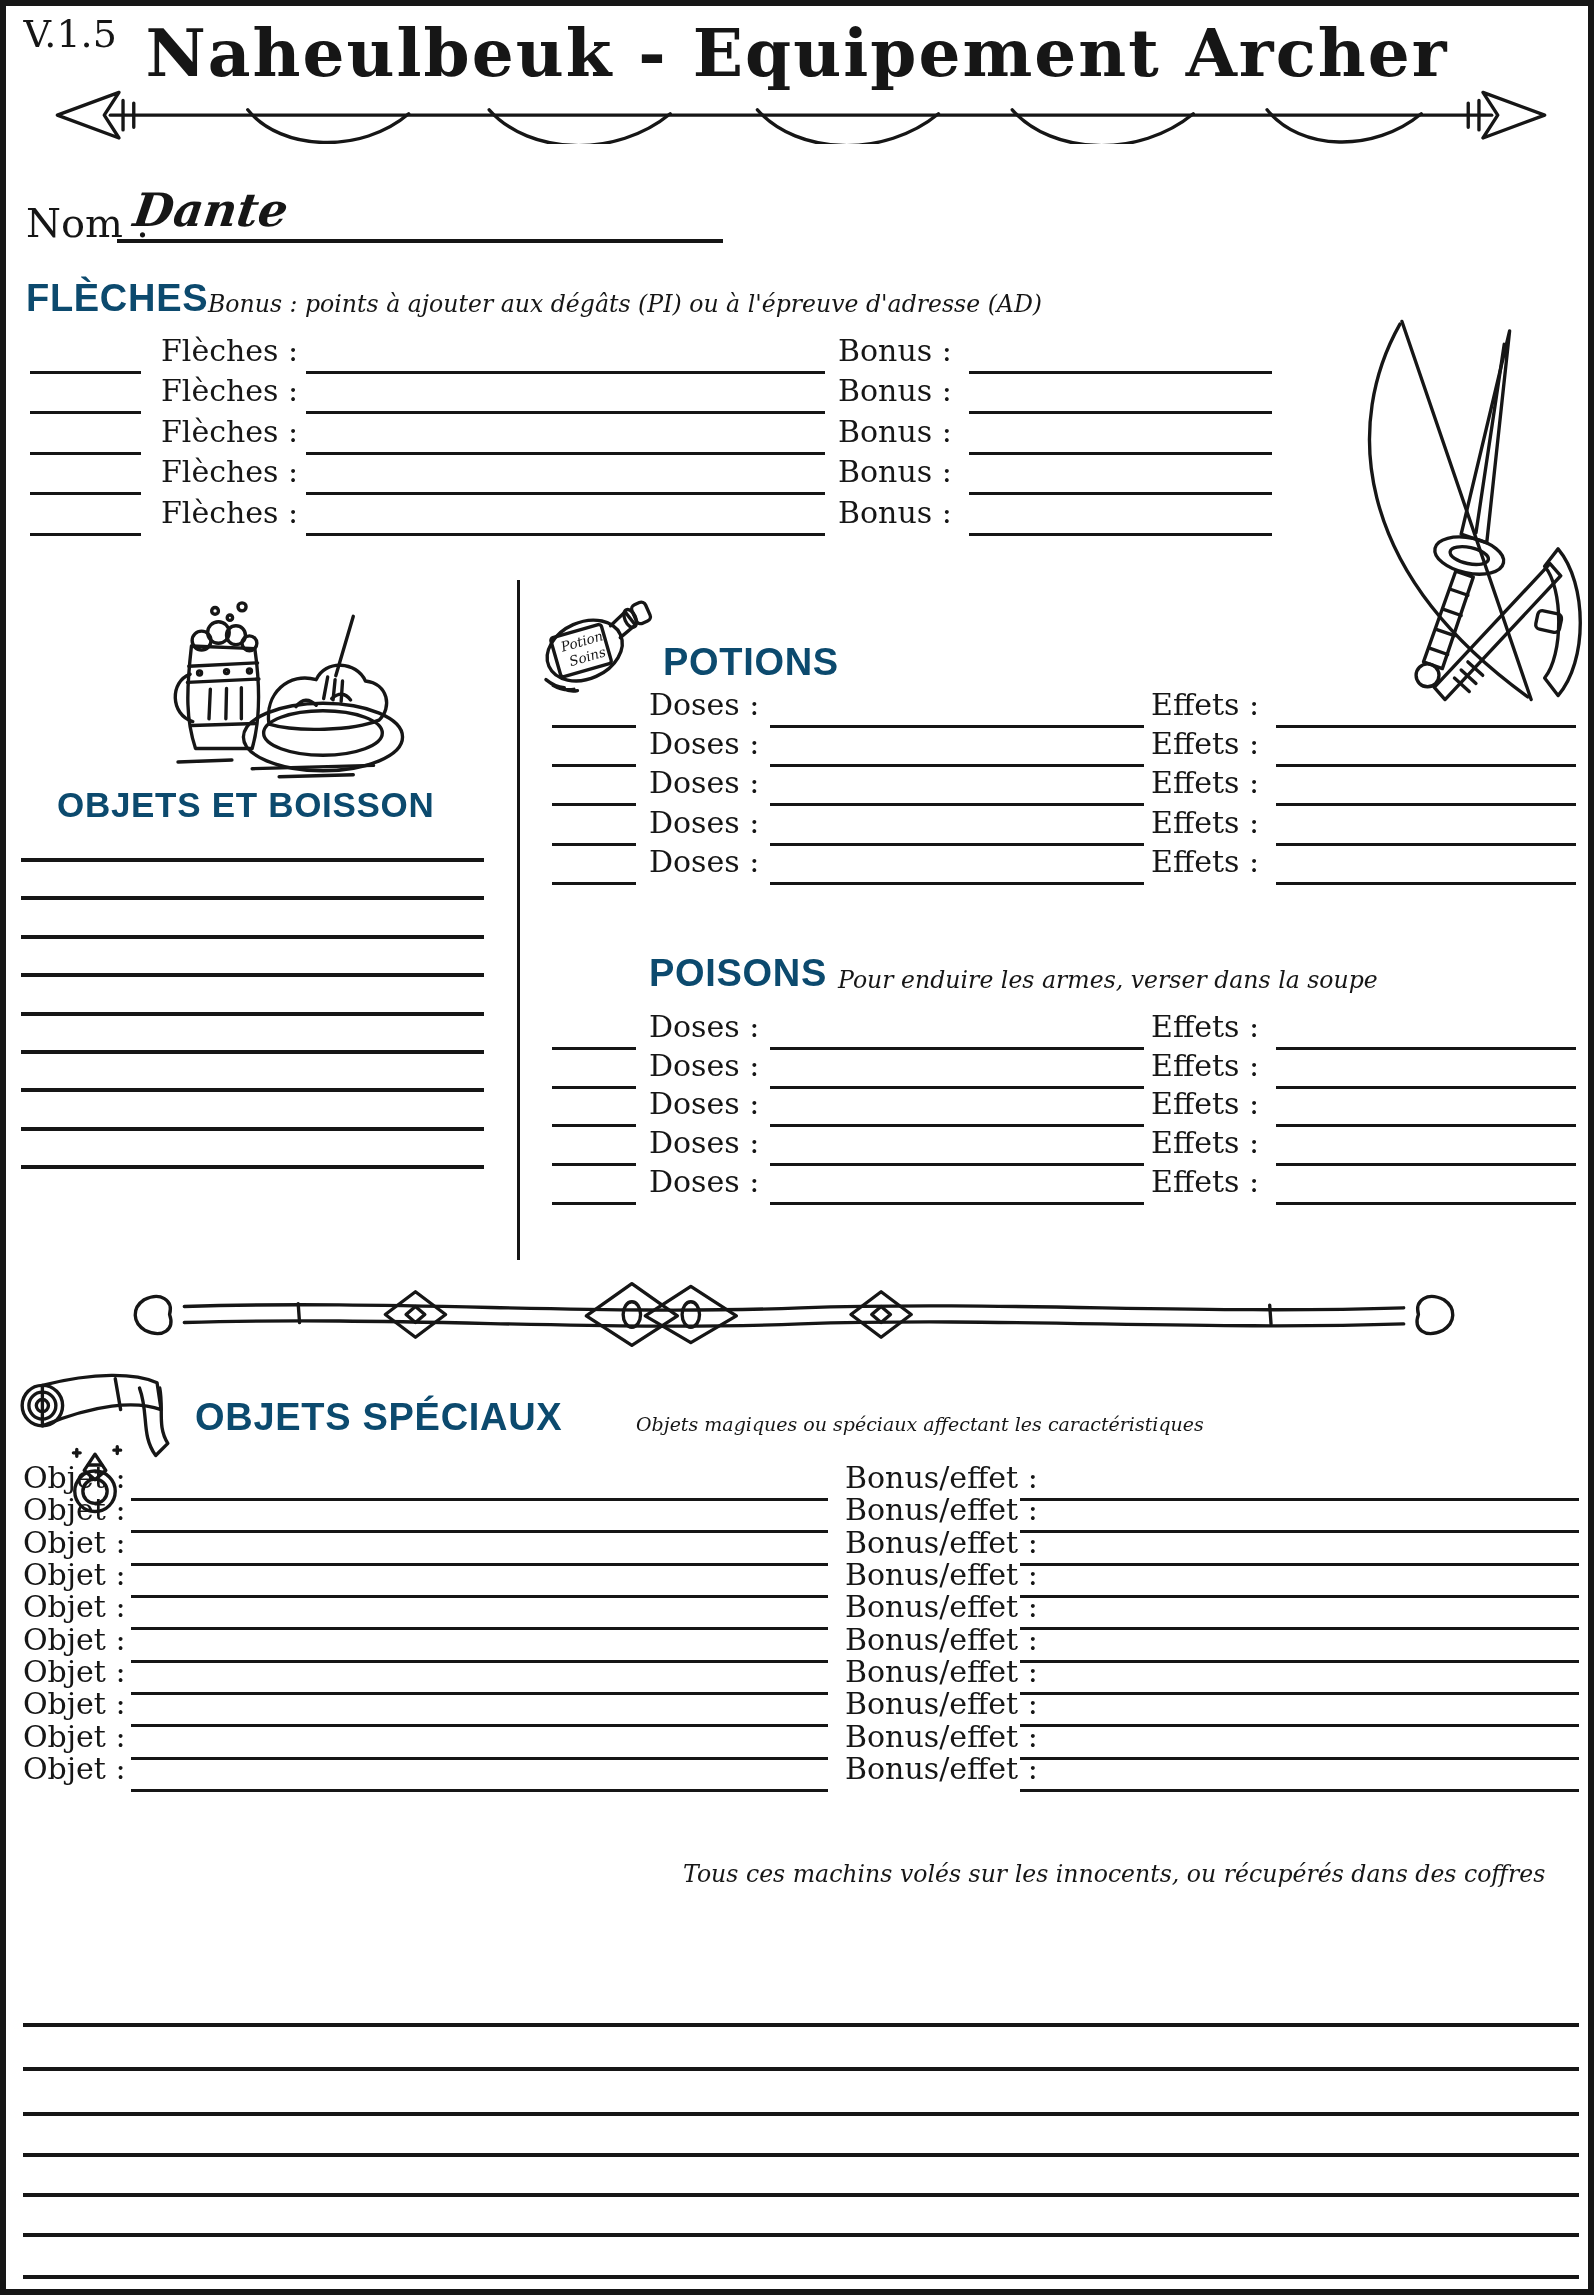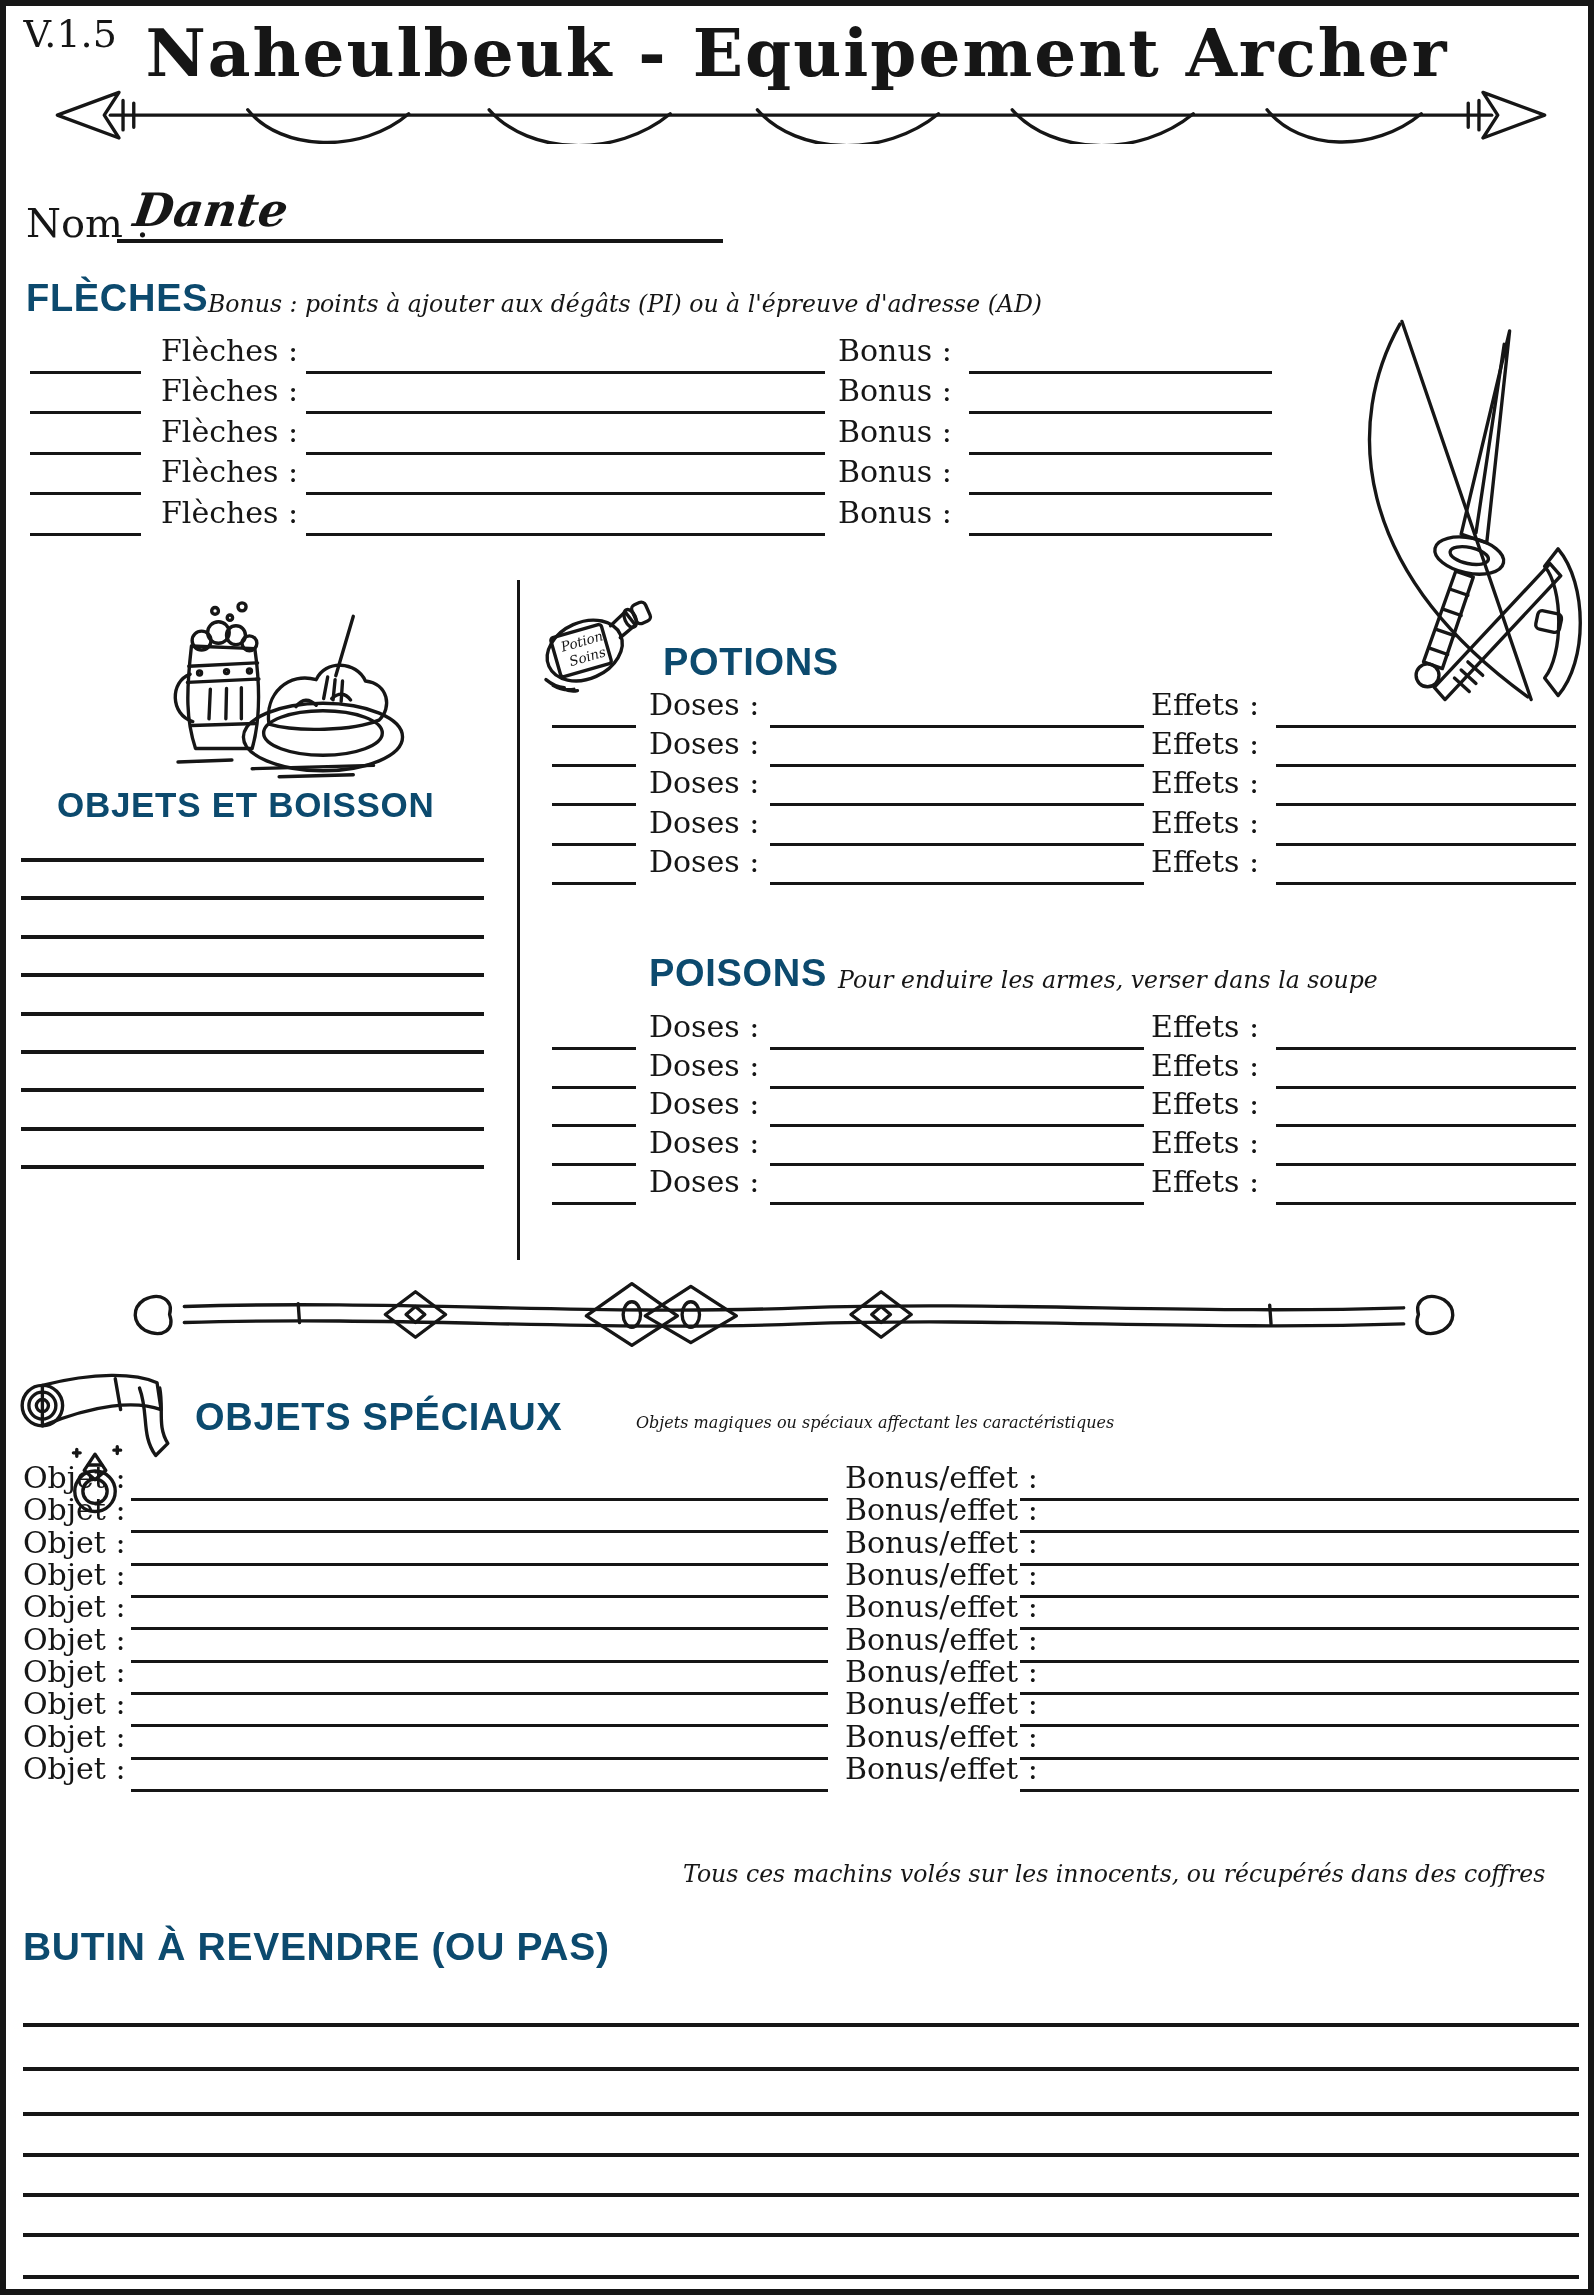--- a/index.html
+++ b/index.html
@@ -287,21 +287,21 @@
     <path d="M186 52 C200 90 188 122 210 152 L228 134 C212 110 222 82 216 52" fill="#ffffff"></path>
     <line x1="150" y1="38" x2="158" y2="84" stroke-width="5"></line>
     <circle cx="120" cy="205" r="30" stroke-width="7"></circle>
     <circle cx="120" cy="205" r="18" stroke-width="4"></circle>
     <path d="M104 174 L120 150 L136 174 L120 188 Z" fill="#ffffff"></path>
     <line x1="110" y1="166" x2="130" y2="166" stroke-width="3"></line>
     <path d="M88 148 h10 M93 143 v10 M148 144 h10 M153 139 v10" stroke-width="3"></path>
   </svg>
 
   <div class="h" style="left:189px;top:1392px;font-size:38px;">OBJETS SPÉCIAUX</div>
-  <div class="sub" style="left:630px;top:1409px;font-size:16px;">Objets magiques ou spéciaux affectant les caractéristiques</div>
+  <div class="sub" style="left:630px;top:1409px;font-size:19px;">Objets magiques ou spéciaux affectant les caractéristiques</div>
 
   <div class="row" style="top:1492px;">
     <div class="lab o-lab">Objet :</div>
     <div class="ln o-val"></div>
     <div class="lab ob-lab">Bonus/effet :</div>
     <div class="ln ob-val"></div>
   </div>
   <div class="row" style="top:1524px;">
     <div class="lab o-lab">Objet :</div>
     <div class="ln o-val"></div>
@@ -350,21 +350,20 @@
     <div class="lab ob-lab">Bonus/effet :</div>
     <div class="ln ob-val"></div>
   </div>
   <div class="row" style="top:1783px;">
     <div class="lab o-lab">Objet :</div>
     <div class="ln o-val"></div>
     <div class="lab ob-lab">Bonus/effet :</div>
     <div class="ln ob-val"></div>
   </div>
 
-  <div class="h" style="left:17px;top:1921px;font-size:39px;">BUTIN À REVENDRE (OU PAS)</div>
   <div class="sub" style="left:677px;top:1857px;">Tous ces machins volés sur les innocents, ou récupérés dans des coffres</div>
 
   <div class="ln t6" style="left:17px;top:2017px;width:1556px;"></div>
   <div class="ln t6" style="left:17px;top:2061px;width:1556px;"></div>
   <div class="ln t6" style="left:17px;top:2106px;width:1556px;"></div>
   <div class="ln t6" style="left:17px;top:2147px;width:1556px;"></div>
   <div class="ln t6" style="left:17px;top:2187px;width:1556px;"></div>
   <div class="ln t6" style="left:17px;top:2227px;width:1556px;"></div>
   <div class="ln t6" style="left:17px;top:2269px;width:1556px;"></div>
 

